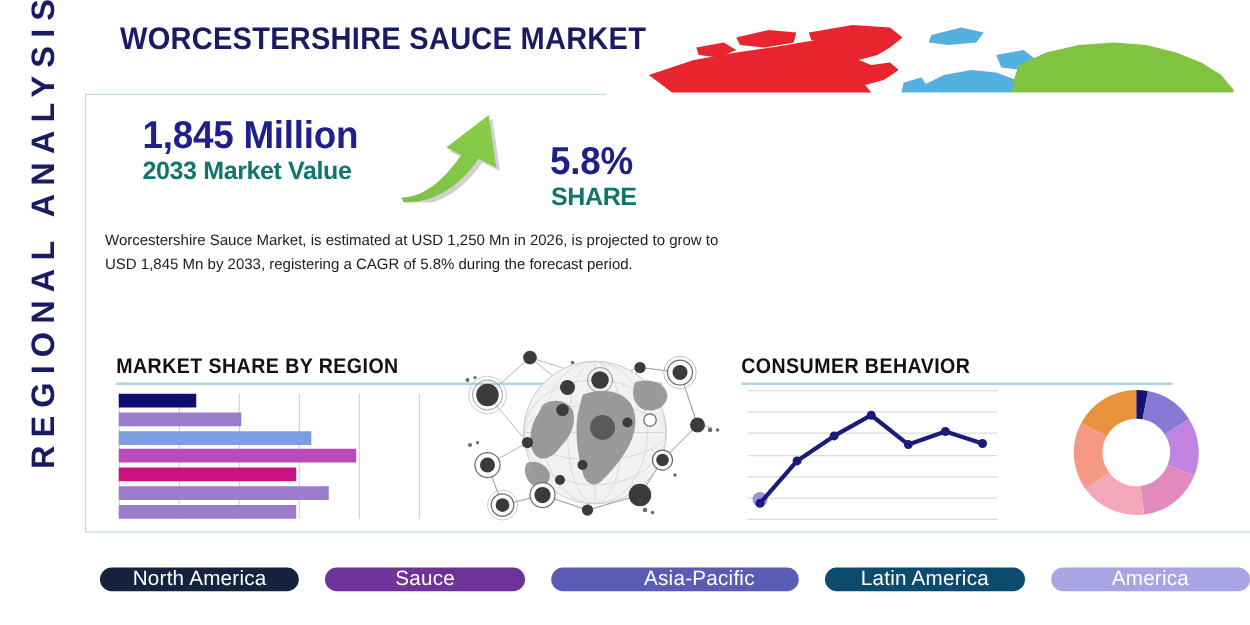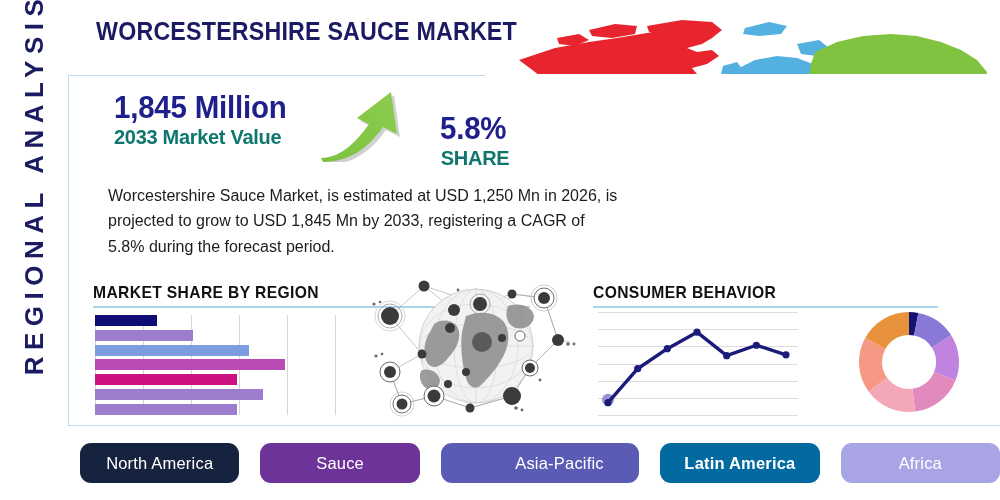--- a/index.html
+++ b/index.html
@@ -96,24 +96,24 @@
   .growth-arrow {
     position: absolute;
     left: 203px; top: -4px;
     width: 92px; height: 74px;
   }
   .growth-arrow svg { width: 100%; height: 100%; }
 
   
   .description {
     position: absolute;
-    left: 108px; top: 183px;
+    left: 84px; top: 183px;
     width: 510px;
     font-family: "Liberation Sans", sans-serif;
-    font-size: 16px;
+    font-size: 12px;
     line-height: 1.58;
     color: #1c1c1c;
   }
 
   
   .section-head {
     position: absolute;
     font-family: "Liberation Sans Narrow", "Liberation Sans", sans-serif;
     font-weight: 700;
     font-size: 17px;
@@ -179,20 +179,21 @@
   }
   .donut svg { width: 100%; height: 100%; }
 
   
   .region-bar {
     position: absolute;
     left: 80px; top: 443px;
     width: 920px; height: 40px;
     display: flex;
     gap: 21px;
+    align-items: center;
   }
   .region-btn {
     flex: 1;
     border-radius: 11px;
     display: flex; align-items: center; justify-content: center;
     font-family: "Liberation Sans", sans-serif;
     font-size: 16.5px;
     color: #ffffff;
     letter-spacing: 0.2px;
     cursor: pointer;
@@ -440,19 +441,19 @@
 <div class="region-bar">
     <div class="region-btn" style="background: rgb(22, 35, 63);">
       <span>North America</span>
     </div>
     <div class="region-btn" style="background: rgb(109, 51, 153);">
       <span>Sauce</span>
     </div>
     <div class="region-btn" style="background: rgb(90, 91, 181); padding-left: 39px;">
       <span>Asia-Pacific</span>
     </div>
-    <div class="region-btn" style="background: #0369a1; font-weight: bold;">
+    <div class="region-btn" style="background: #0c4a6e;">
       <span>Latin America</span>
     </div>
     <div class="region-btn" style="background: rgb(169, 164, 228);">
-      <span>Africa</span>
+      <span>America</span>
     </div>
   </div>
 
 </body></html>

